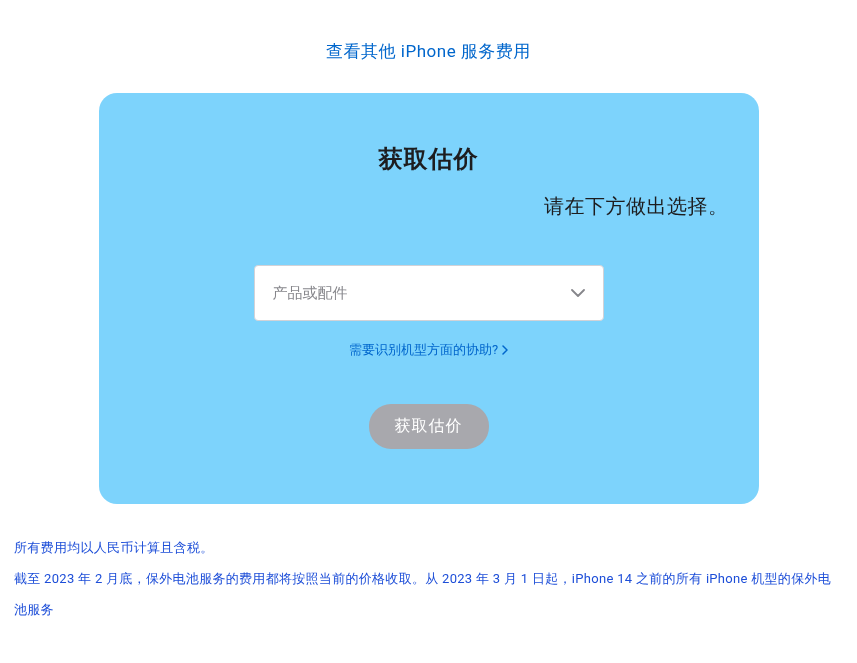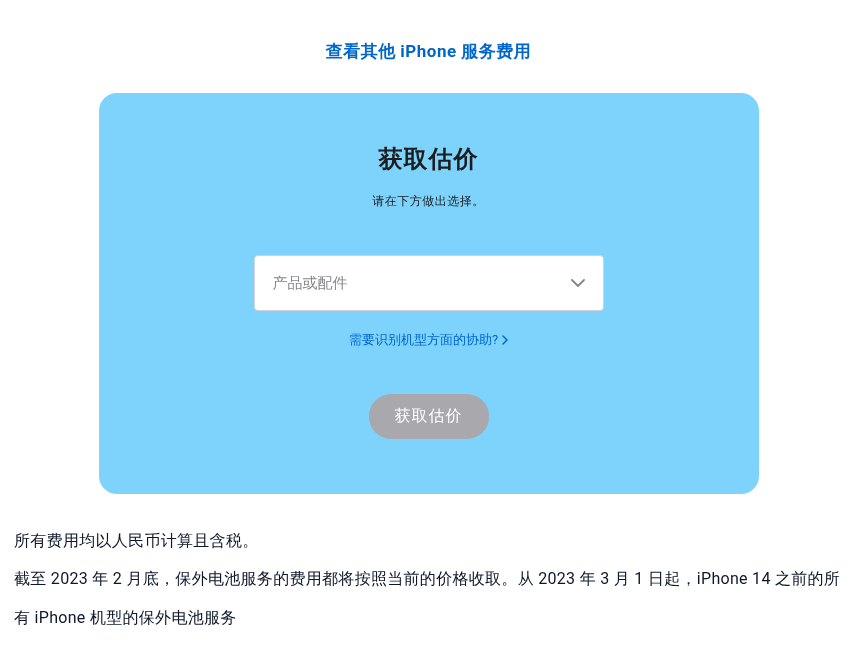--- a/index.html
+++ b/index.html
@@ -19,43 +19,44 @@
       padding: 0 12px;
     }
     .top-link {
       text-align: center;
       padding: 40px 0 30px 0;
     }
     .top-link a {
       color: #0066cc;
       text-decoration: none;
       font-size: 17px;
-      font-weight: 700;
+      font-weight: 400;
       letter-spacing: 0.5px;
     }
     .card {
       background: #7dd3fc;
       border-radius: 18px;
       max-width: 660px;
       margin: 0 auto;
       padding: 50px 30px 55px 30px;
       text-align: center;
     }
     .card-title {
       font-size: 24px;
       font-weight: 600;
       color: #1d1d1f;
       margin-bottom: 18px;
       letter-spacing: 1px;
     }
     .card-subtitle {
-      font-size: 12px;
+      font-size: 20px;
       color: #1d1d1f;
       margin-bottom: 45px;
       letter-spacing: 0.5px;
+      text-align: right;
     }
     .select-wrapper {
       position: relative;
       max-width: 350px;
       margin: 0 auto 28px auto;
     }
     .select-box {
       width: 100%;
       height: 56px;
       background: #ffffff;
@@ -103,22 +104,22 @@
       font-size: 16px;
       font-weight: 400;
       cursor: pointer;
       letter-spacing: 1px;
     }
     .footer-text {
       margin-top: 28px;
       padding: 0 2px;
     }
     .footer-line {
-      font-size: 16px;
-      color: #0f172a;
+      font-size: 13px;
+      color: #1d4ed8;
       line-height: 2.4;
       letter-spacing: 0.3px;
     }
   </style>
 </head>
 <body>
 
 <div class="container">
   <div class="top-link">
     <a href="#">查看其他 iPhone 服务费用</a>

